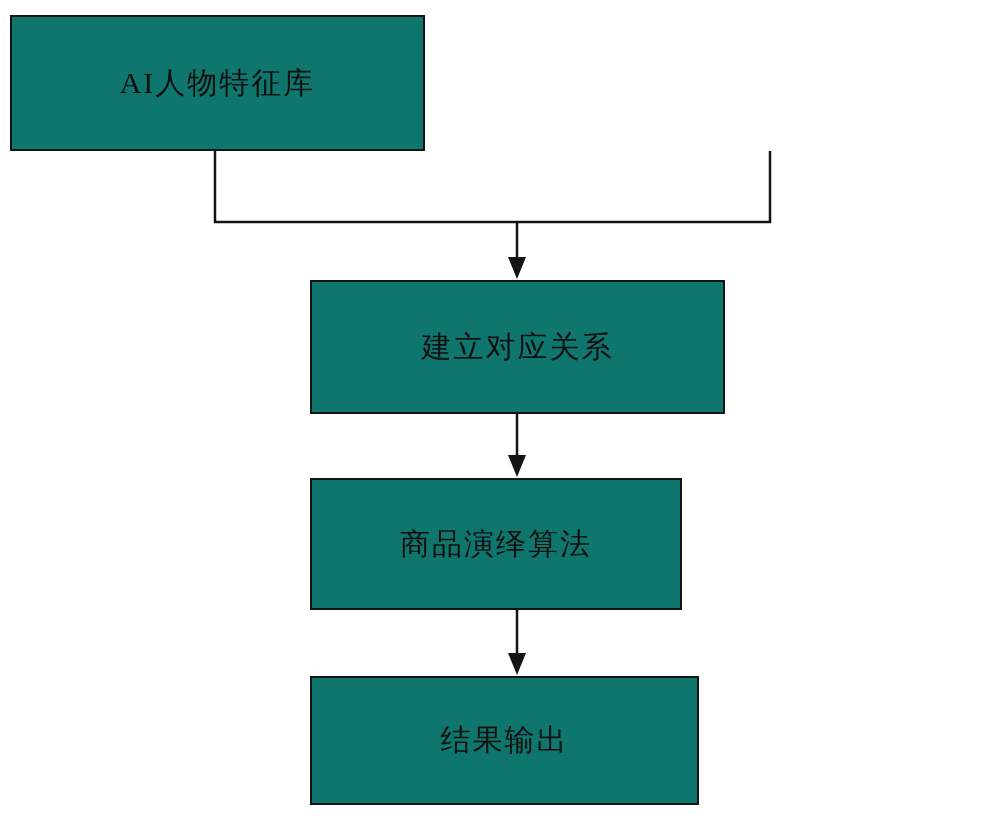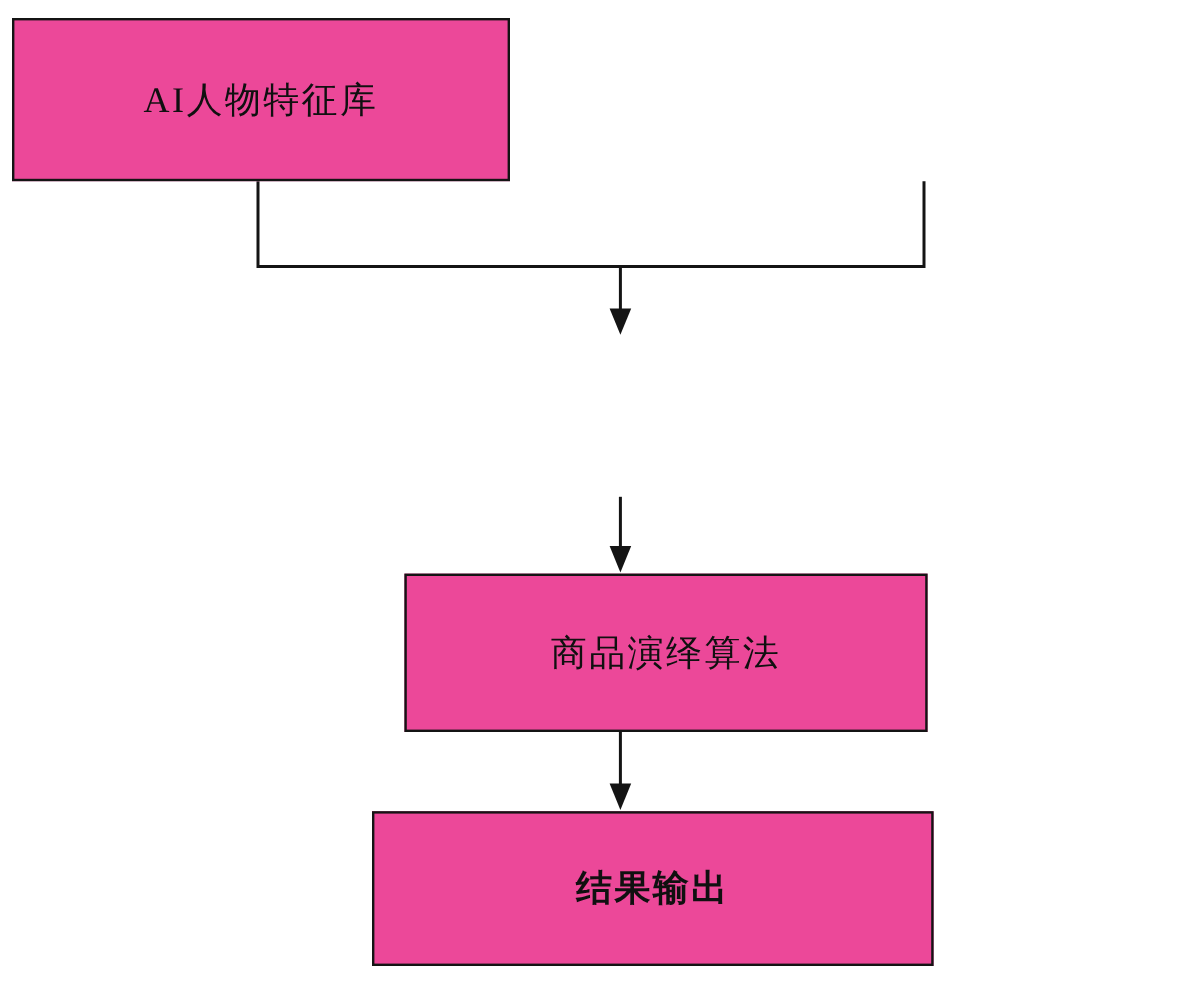--- a/index.html
+++ b/index.html
@@ -20,37 +20,37 @@
     left: 0;
     top: 0;
     width: 1000px;
     height: 821px;
     pointer-events: none;
   }
   .node {
     position: absolute;
     box-sizing: border-box;
     border: 2px solid #141414;
-    background: #ec4899;
+    background: #0f766e;
     display: flex;
     align-items: center;
     justify-content: center;
   }
   .node-label {
     font-size: 30px;
     color: #101010;
     letter-spacing: 2px;
     white-space: nowrap;
   }
   
   .node-ai        { left: 10px;  top: 15px;  width: 415px; height: 136px; }
   .node-real      { left: 565px; top: 15px;  width: 410px; height: 136px; }
   .node-mapping   { left: 310px; top: 280px; width: 415px; height: 134px; }
-  .node-algorithm { left: 310px; top: 478px; width: 436px; height: 132px; margin-left: 27px; }
-  .node-output    { left: 310px; top: 676px; width: 468px; height: 129px; font-weight: bold; }
+  .node-algorithm { left: 310px; top: 478px; width: 372px; height: 132px; }
+  .node-output    { left: 310px; top: 676px; width: 389px; height: 129px; }
 </style>
 </head>
 <body>
 
 <div class="canvas">
 
   <svg class="connectors" viewBox="0 0 1000 821" xmlns="http://www.w3.org/2000/svg">
 
     <polyline points="215,151 215,222 770,222 770,151" fill="none" stroke="#141414" stroke-width="2.5"></polyline>
 
@@ -62,20 +62,23 @@
 
     <line x1="517" y1="610" x2="517" y2="656" stroke="#141414" stroke-width="2.5"></line>
     <polygon points="517,675 508,653 526,653" fill="#141414"></polygon>
   </svg>
 
   <div class="node node-ai">
     <span class="node-label">AI人物特征库</span>
   </div>
 
 
+  <div class="node node-mapping">
+    <span class="node-label">建立对应关系</span>
+  </div>
 
   <div class="node node-algorithm">
     <span class="node-label">商品演绎算法</span>
   </div>
 
   <div class="node node-output">
     <span class="node-label">结果输出</span>
   </div>
 
 </div>

